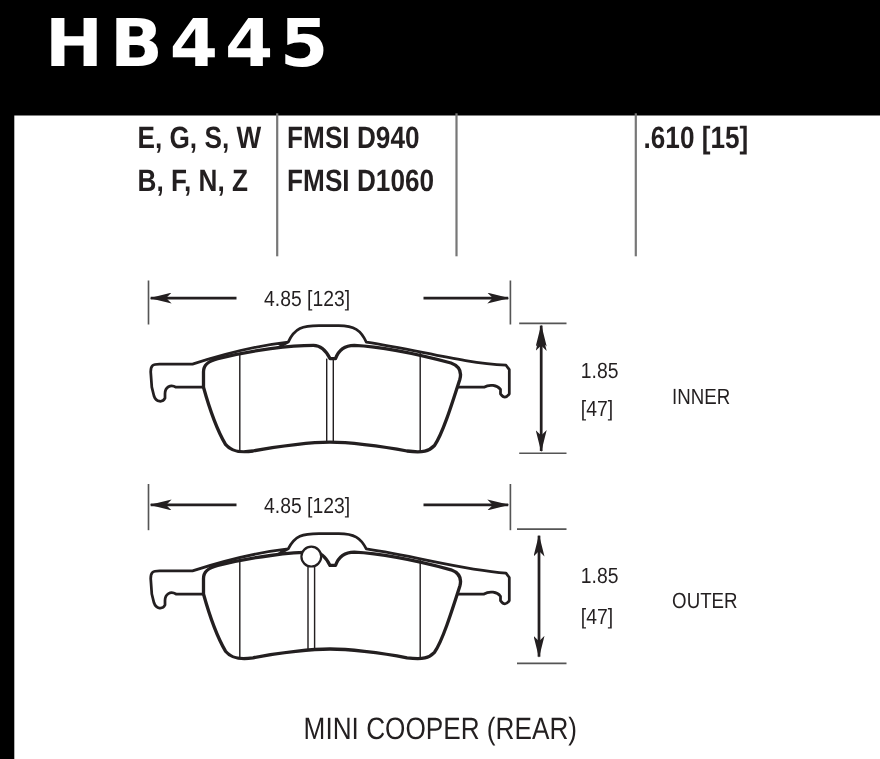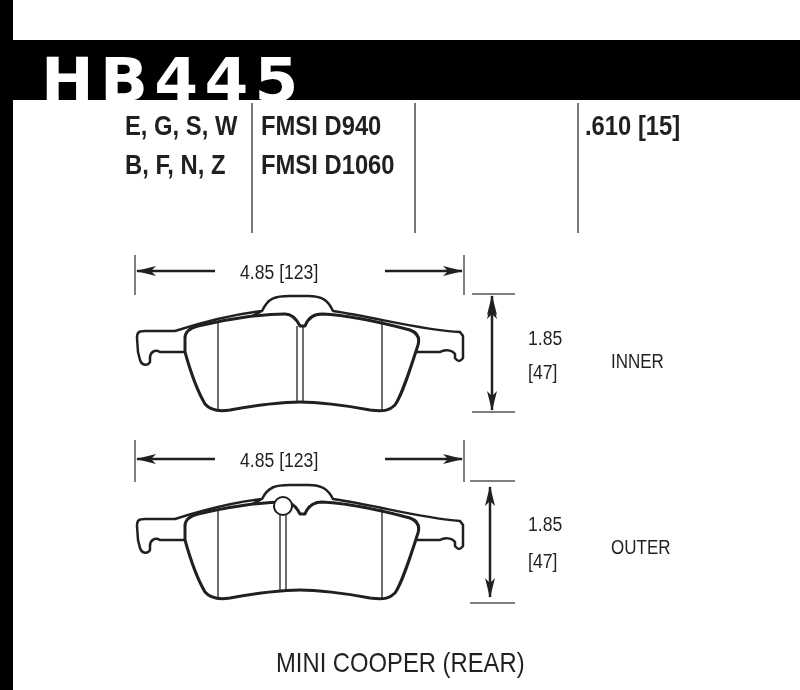--- a/index.html
+++ b/index.html
@@ -1,17 +1,17 @@
 <!DOCTYPE html>
 <html><head>
 <meta charset="utf-8">
 <style>
   html, body { margin: 0; padding: 0; }
   body { width: 800px; height: 690px; background: #fff; position: relative; overflow: hidden; font-family: "Liberation Sans", sans-serif; color: #231f20; }
-  .header { position: absolute; left: 0; top: 0; width: 800px; height: 60px; background: #000; margin-top: 40px; }
+  .header { position: absolute; left: 0; top: 0; width: 800px; height: 105px; background: #000; }
   .left-bar { position: absolute; left: 0; top: 0; width: 13px; height: 690px; background: #000; }
   .part-no { position: absolute; left: 41px; top: 4px; font-family: "DejaVu Sans", sans-serif; font-weight: bold; font-size: 60px; letter-spacing: 6px; color: #fff; line-height: 72px; transform: scaleX(1.05); transform-origin: left; }
   .t { position: absolute; white-space: nowrap; }
   .bold { font-weight: bold; font-size: 28px; transform: scaleX(0.85); transform-origin: left; line-height: 32px; }
   .dim { font-size: 20px; transform: scaleX(0.88); transform-origin: left; line-height: 24px; }
   .label { font-size: 20px; transform: scaleX(0.85); transform-origin: left; line-height: 24px; }
   .title { font-size: 28px; transform: scaleX(0.85); transform-origin: left; line-height: 32px; }
   .vline { position: absolute; width: 2px; background: #777; }
   svg { position: absolute; left: 0; top: 0; }
 </style>

